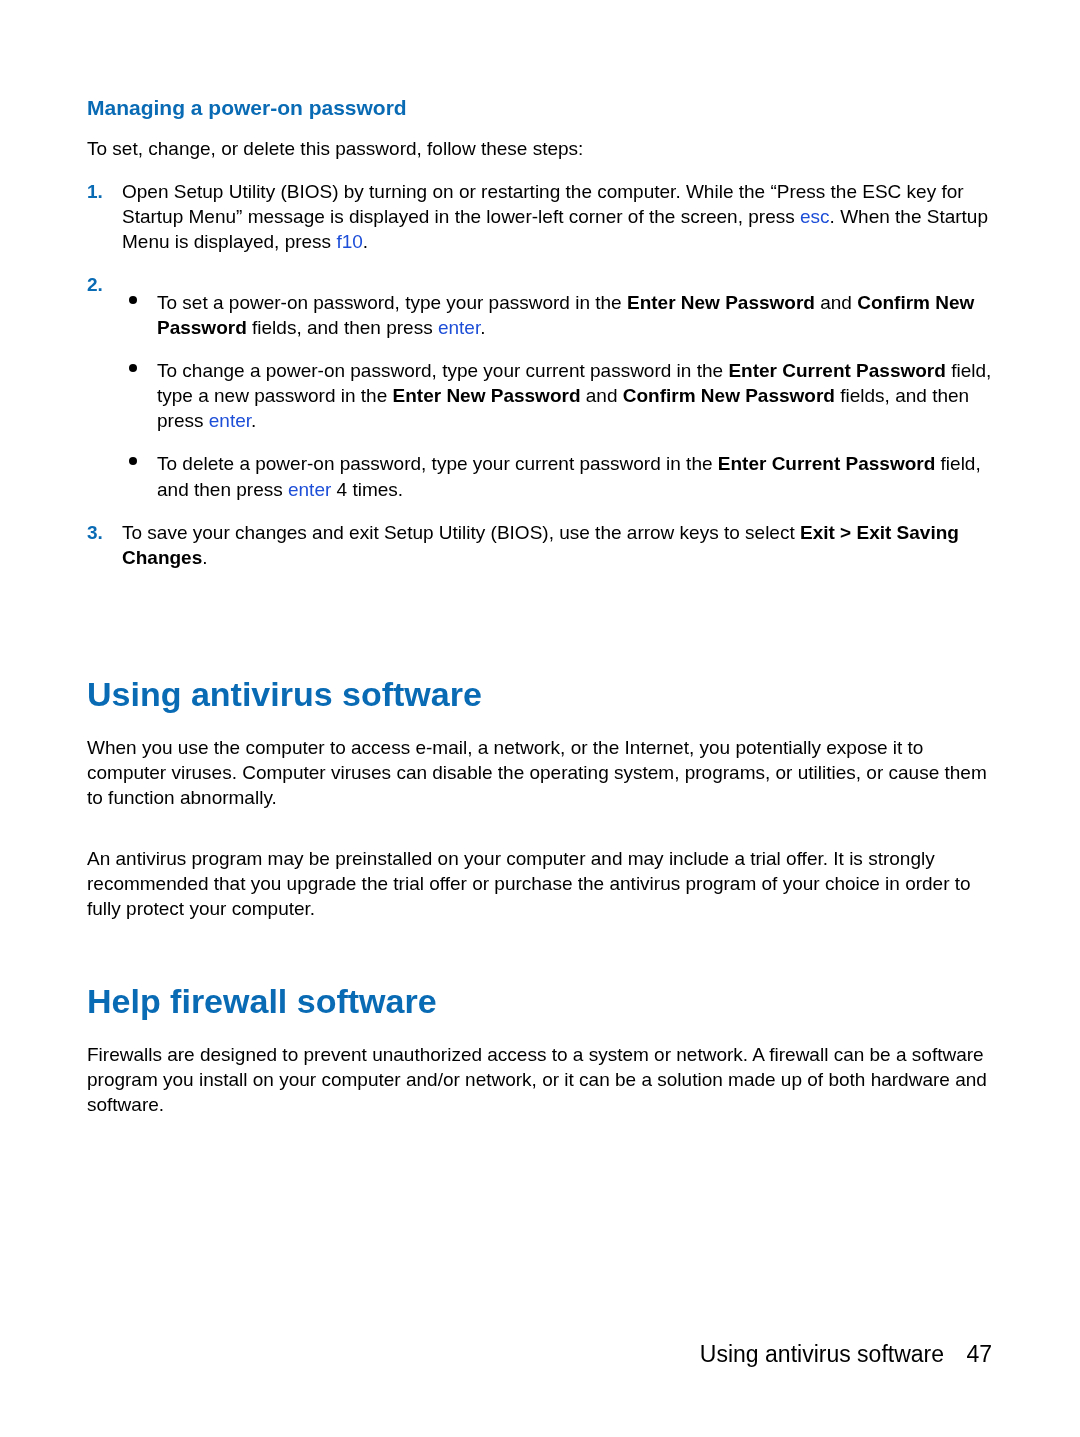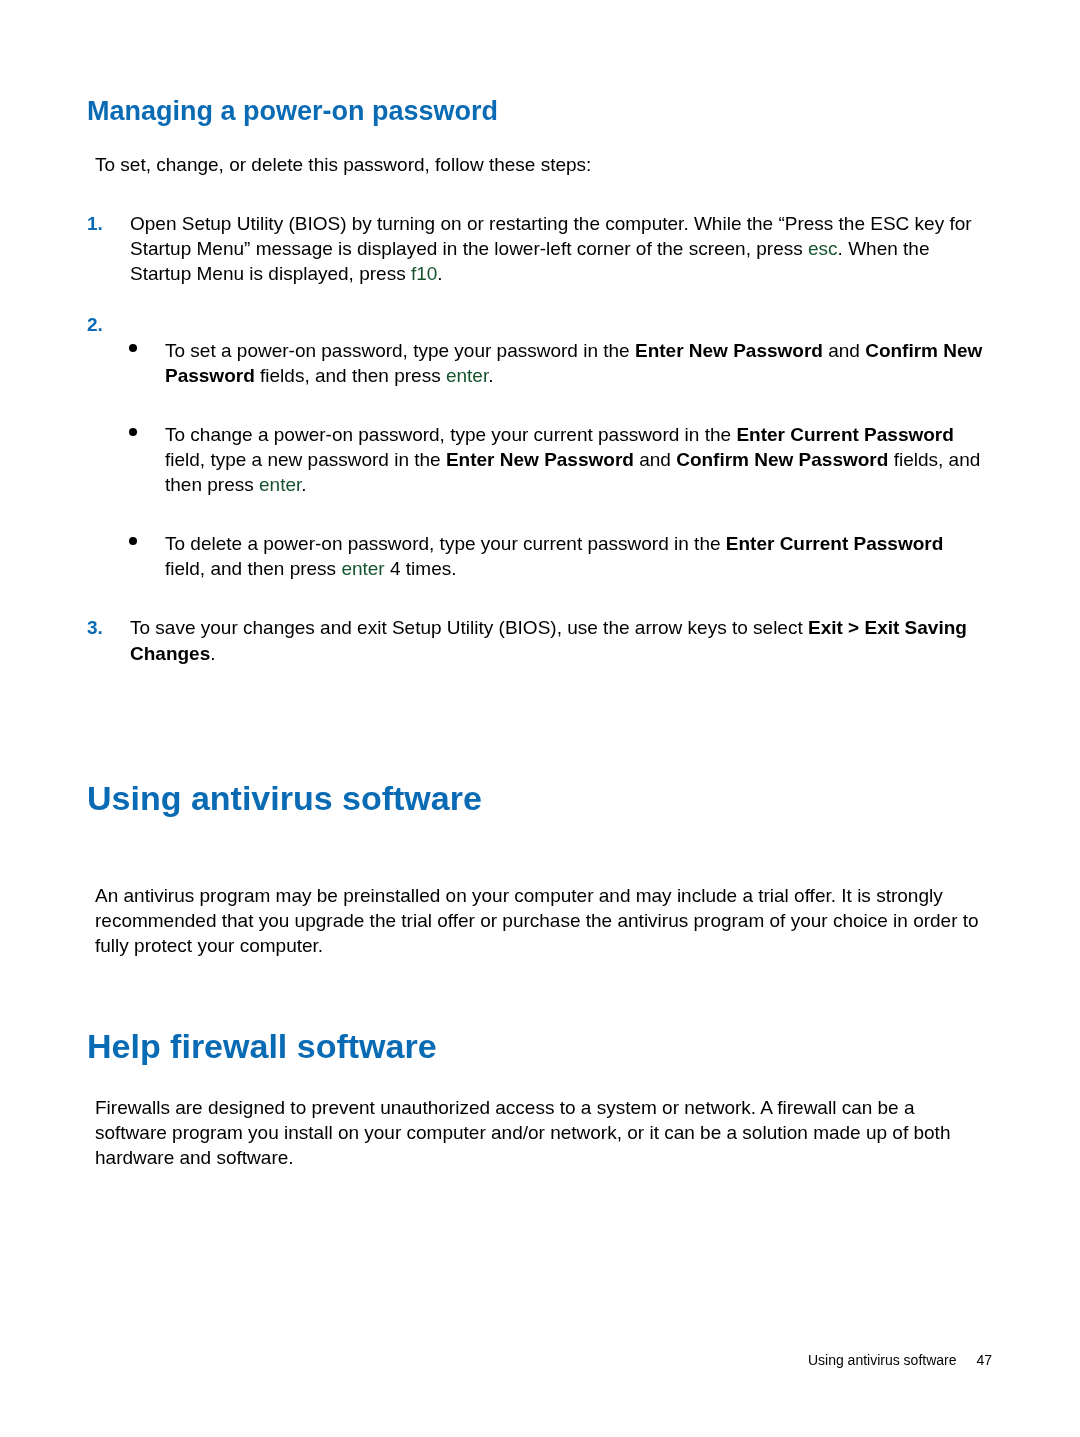--- a/index.html
+++ b/index.html
@@ -15,59 +15,59 @@
   }
   .page {
     position: absolute;
     left: 87px;
     top: 0;
     width: 908px;
   }
   .heading3 {
     color: #0a6bb5;
     font-weight: bold;
-    font-size: 27px;
+    font-size: 21px;
     margin: 0;
   }
   .heading1 {
     color: #0a6bb5;
     font-weight: bold;
     font-size: 34px;
     margin: 0;
   }
   .body-indent { margin-left: 74px; }
-  .p { margin: 8px; }
+  .p { margin: 0; }
   .ol-list { margin: 0; padding: 0; list-style: none; }
   .ol-item { position: relative; padding-left: 35px; }
   .ol-num {
     position: absolute;
     left: 0;
     top: 0;
     color: #0a6bb5;
     font-weight: bold;
   }
   .ul-list { margin: 0; padding: 0; list-style: none; }
   .ul-item { position: relative; padding-left: 35px; }
   .ul-bullet {
     position: absolute;
     left: 7px;
     top: 6px;
     width: 8px;
     height: 8px;
     background: #000;
     border-radius: 50%;
   }
-  .key { color: #14532d; }
+  .key { color: #1d4ed8; }
   .b { font-weight: bold; }
   .mono { font-family: "Courier New", Courier, monospace; }
   .footer {
     position: absolute;
     right: 88px;
     bottom: 68px;
-    font-size: 14px;
+    font-size: 23px;
   }
   .page-num { margin-left: 16px; }
 </style>
 </head>
 <body>
 
 <div class="page">
 
   <div style="height:94px;"></div>
 
@@ -118,20 +118,21 @@
   <div style="height:18px;"></div>
 
   <div style="height:30px;"></div>
 
   <div style="height:14px;"></div>
 
   <div style="height:40px;"></div>
 
   <h1 class="heading1">Using antivirus software</h1>
   <div style="height:18px;"></div>
+  <p class="p body-indent"><span>When you use the computer to access e-mail, a network, or the Internet, you potentially expose it to computer viruses. Computer viruses can disable the operating system, programs, or utilities, or cause them to function abnormally.</span></p>
   <div style="height:18px;"></div>
   <div style="height:18px;"></div>
   <p class="p body-indent"><span>An antivirus program may be preinstalled on your computer and may include a trial offer. It is strongly recommended that you upgrade the trial offer or purchase the antivirus program of your choice in order to fully protect your computer.</span></p>
   <div style="height:18px;"></div>
 
   <div style="height:40px;"></div>
 
   <h1 class="heading1">Help firewall software</h1>
   <div style="height:18px;"></div>
   <p class="p body-indent"><span>Firewalls are designed to prevent unauthorized access to a system or network. A firewall can be a software program you install on your computer and/or network, or it can be a solution made up of both hardware and software.</span></p>

